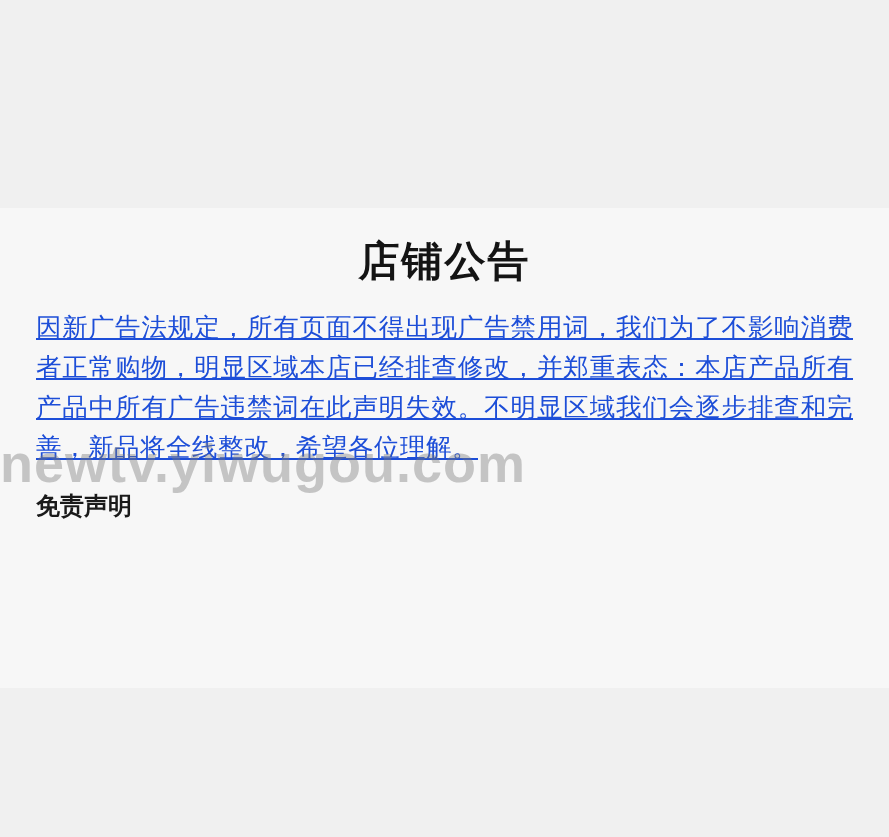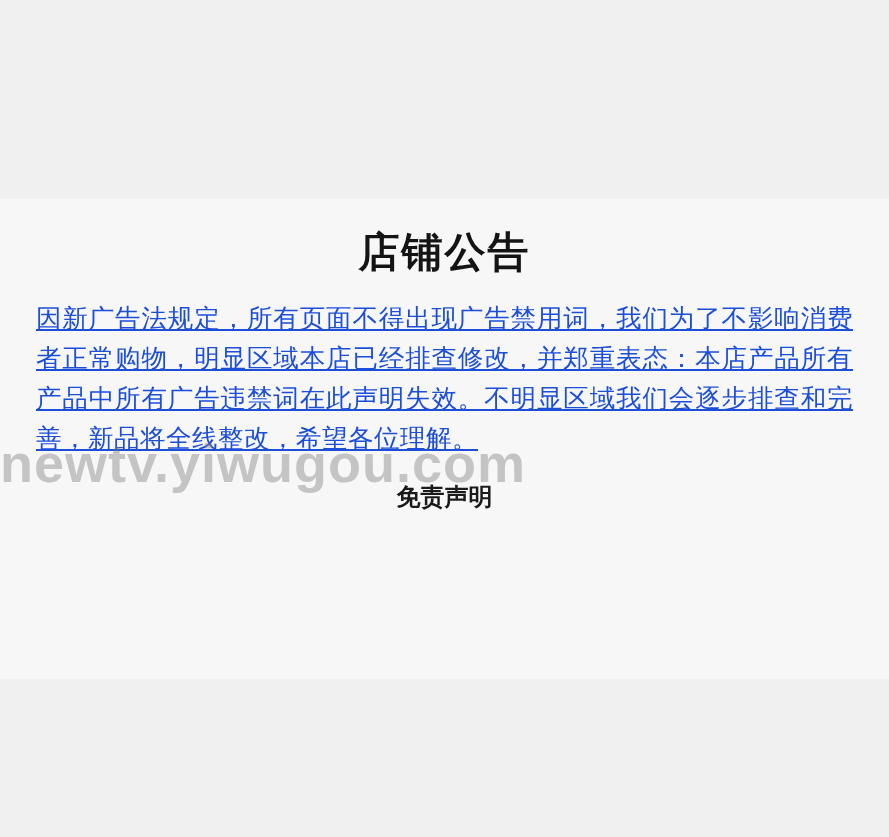--- a/index.html
+++ b/index.html
@@ -16,21 +16,21 @@
   .page {
     position: relative;
     width: 889px;
     height: 837px;
     background: #f0f0f0;
     box-sizing: border-box;
   }
   .notice-card {
     position: absolute;
     left: 0;
-    top: 199px;
+    top: 208px;
     width: 889px;
     height: 480px;
     background: #f7f7f7;
     box-sizing: border-box;
     padding: 0 36px;
   }
   .notice-title {
     text-align: center;
     font-size: 41px;
     font-weight: bold;
@@ -52,21 +52,20 @@
   .section-gap {
     height: 22px;
   }
   .disclaimer-heading {
     font-size: 24px;
     font-weight: bold;
     color: #1a1a1a;
     line-height: 34px;
     margin: 0 0 2px 0;
     font-family: "Liberation Sans", sans-serif;
-    text-align: center;
   }
   .watermark {
     position: absolute;
     left: 0;
     top: 432px;
     width: 889px;
     text-align: left;
     font-size: 54px;
     font-weight: bold;
     color: rgba(120,120,120,0.40);

